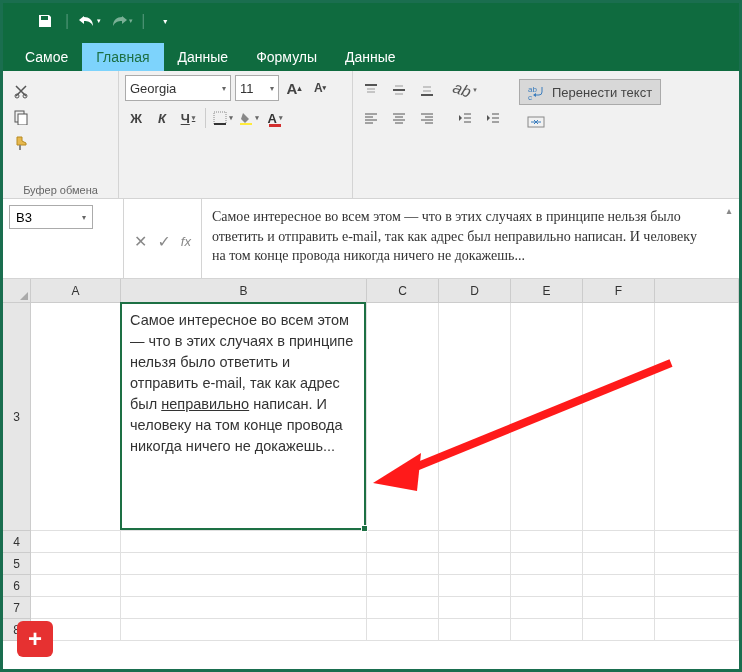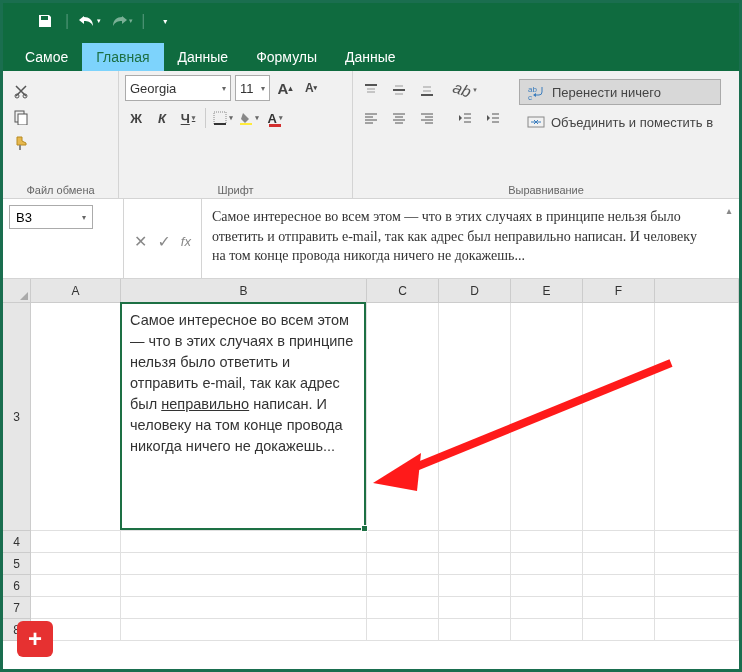--- a/index.html
+++ b/index.html
@@ -29,21 +29,21 @@
 .clip-main { display: flex; flex-direction: column; align-items: center; justify-content: center; width: 70px; }
 .clip-icon { width: 40px; height: 42px; display: flex; align-items: center; justify-content: center; }
 .clip-small { display: flex; flex-direction: column; gap: 6px; padding-top: 6px; }
 .sm-btn { width: 24px; height: 20px; display: flex; align-items: center; justify-content: center; }
 
 
 .font-controls { display: flex; flex-direction: column; gap: 6px; }
 .font-row { display: flex; gap: 4px; align-items: center; }
 .font-combo { height: 24px; border: 1px solid #ababab; background: #fff; font-size: 13px; padding: 12px 4px; display: flex; align-items: center; justify-content: space-between; }
 .font-name { width: 106px; }
-.font-size { width: 35px; }
+.font-size { width: 44px; }
 .combo-text { color: #333; }
 .combo-arrow { font-size: 8px; color: #666; margin-left: 4px; }
 .fbtn { width: 22px; height: 22px; display: flex; align-items: center; justify-content: center; font-size: 13px; color: #444; font-weight: bold; }
 .fbtn.arrow::after { content: "▾"; font-size: 7px; margin-left: 2px; color: #666; }
 
 
 .align-controls { display: flex; flex-direction: column; gap: 6px; padding-top: 4px; }
 .align-row { display: flex; gap: 4px; }
 .abtn { width: 24px; height: 22px; display: flex; align-items: center; justify-content: center; }
 .align-big { display: flex; flex-direction: column; gap: 4px; padding-top: 4px; margin-left: 10px; }
@@ -149,21 +149,21 @@
               </svg>
           </div>
           <div class="sm-btn">
             <svg width="16" height="16" viewBox="0 0 16 16">
                 <path d="M4 2h5v4l4 2v2H4z" fill="#e6b84f" stroke="#b88a20"></path>
                 <rect x="6" y="10" width="2" height="5" fill="#888"></rect>
               </svg>
           </div>
         </div>
       </div>
-      <div class="ribbon-group-label">Файл обмена</div>
+      <div class="ribbon-group-label">Буфер обмена</div>
     </div>
 
     <div class="ribbon-group" style="width:234px">
       <div class="ribbon-group-content">
         <div class="font-controls" style="width:100%">
           <div class="font-row">
             <div class="font-combo font-name">
               <span class="combo-text">Georgia</span>
                 <span class="combo-arrow">▾</span>
             </div>
@@ -193,21 +193,20 @@
             </div>
             <div class="fbtn arrow">
               <span style="color:#333;font-weight:bold">A</span>
               <svg width="12" height="4" style="position:absolute;margin-top:16px">
                   <rect width="12" height="3" fill="#d32f2f"></rect>
                 </svg>
             </div>
           </div>
         </div>
       </div>
-      <div class="ribbon-group-label">Шрифт</div>
     </div>
 
     <div class="ribbon-group" style="flex:1;border-right:none">
       <div class="ribbon-group-content">
         <div class="align-controls">
           <div class="align-row">
             <div class="abtn">
                 <svg width="16" height="14">
                   <line x1="2" y1="2" x2="14" y2="2" stroke="#555" stroke-width="2"></line>
                   <line x1="4" y1="6" x2="12" y2="6" stroke="#999"></line>
@@ -279,33 +278,31 @@
           </div>
         </div>
         <div class="align-big">
           <div class="big-btn wrap">
             <svg width="18" height="16">
                 <text x="0" y="8" font-size="8" fill="#3b7dbd">ab</text>
                 <path d="M14 3v5a3 3 0 01-3 3H6" fill="none" stroke="#3b7dbd"></path>
                 <path d="M8 9l-3 2 3 2z" fill="#3b7dbd"></path>
                 <text x="0" y="16" font-size="8" fill="#3b7dbd">c</text>
               </svg>
-            <span>Перенести ничего</span>
+            <span>Перенести текст</span>
           </div>
           <div class="big-btn">
             <svg width="18" height="16">
                 <rect x="1" y="3" width="16" height="10" fill="none" stroke="#888"></rect>
                 <path d="M4 8h4M14 8h-4" stroke="#3b7dbd"></path>
                 <path d="M7 6l2 2-2 2M11 6l-2 2 2 2" fill="none" stroke="#3b7dbd"></path>
               </svg>
-            <span>Объединить и поместить в</span>
           </div>
         </div>
       </div>
-      <div class="ribbon-group-label">Выравнивание</div>
     </div>
   </div>
 
   <div class="formula-area" style="min-height:80px">
     <div class="name-box-wrap">
       <div class="name-box">
         <span>B3</span>
         <span class="combo-arrow">▾</span>
       </div>
     </div>

